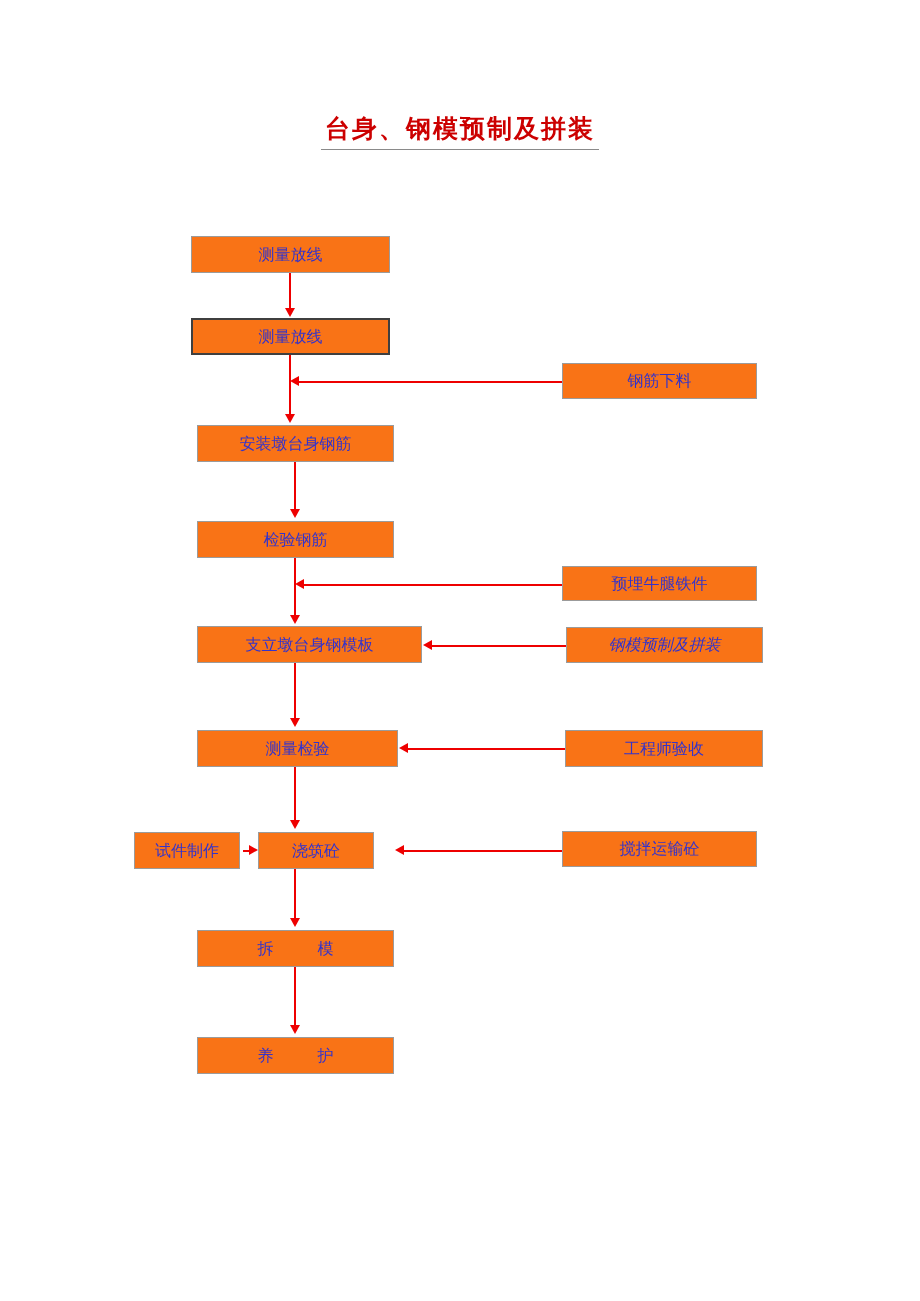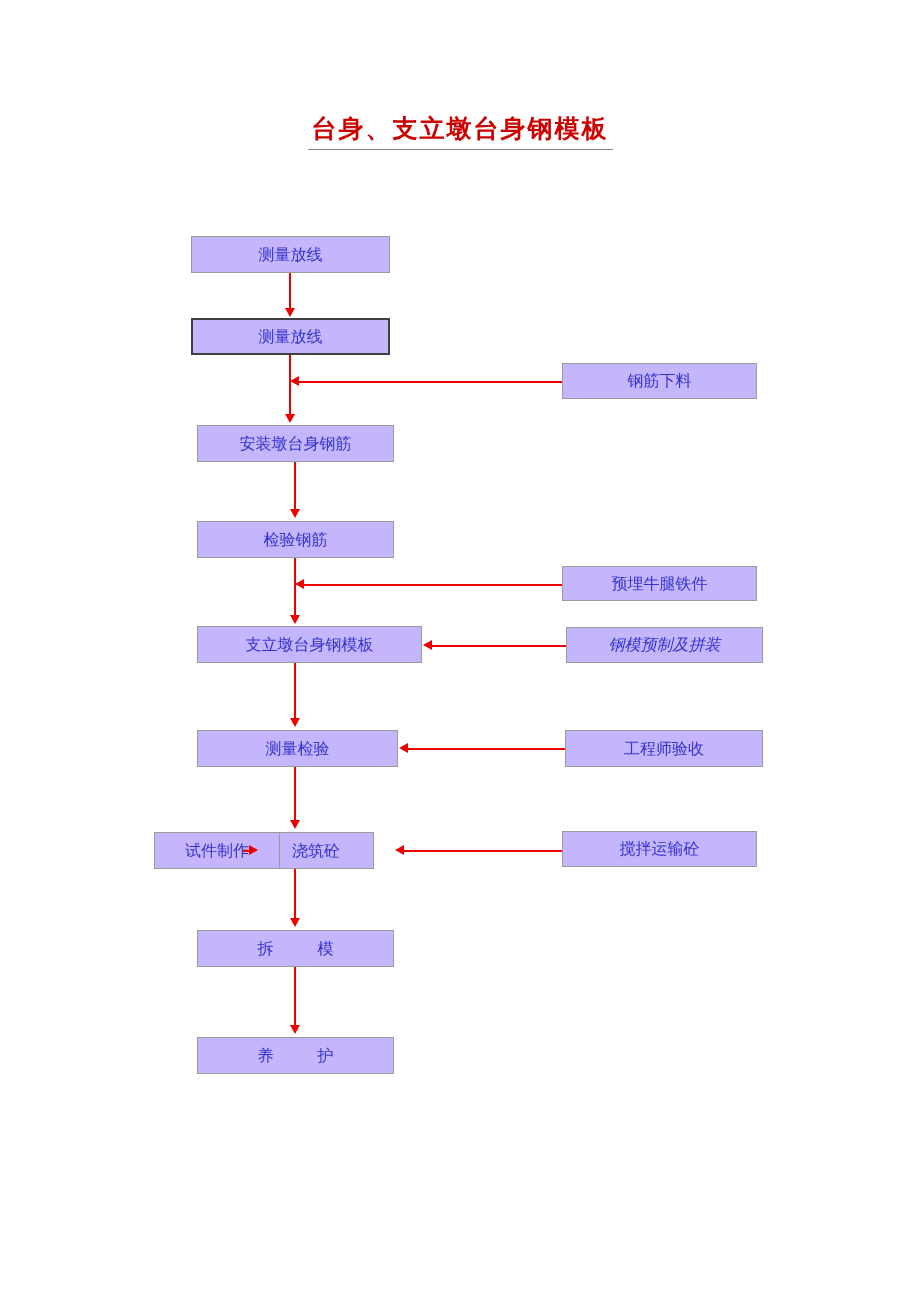--- a/index.html
+++ b/index.html
@@ -39,21 +39,21 @@
     letter-spacing: 2px;
     padding: 0 4px 4px 4px;
     border-bottom: 1px solid #8a8a8a;
     white-space: nowrap;
   }
 
   
   .node {
     position: absolute;
     box-sizing: border-box;
-    background: #c4b5fd;
+    background: #f97316;
     border: 1px solid #9b9b9b;
     color: #3333cc;
     font-family: "DejaVu Serif", "Liberation Serif", serif;
     font-size: 16px;
     display: flex;
     align-items: center;
     justify-content: center;
     white-space: nowrap;
     line-height: 1;
   }
@@ -97,21 +97,21 @@
     border-bottom: 5px solid transparent;
     border-left: 9px solid #ee0000;
   }
 </style>
 </head>
 <body>
 
 <div id="page">
 
   <div id="title-wrap">
-    <div id="doc-title">台身、支立墩台身钢模板</div>
+    <div id="doc-title">台身、钢模预制及拼装</div>
   </div>
 
   <div class="node" style="left:191px; top:236px; width:199px; height:37px;">测量放线</div>
 
   <div class="node strong" style="left:191px; top:318px; width:199px; height:37px;">测量放线</div>
 
   <div class="node" style="left:197px; top:425px; width:197px; height:37px;">安装墩台身钢筋</div>
 
   <div class="node" style="left:197px; top:626px; width:225px; height:37px;">支立墩台身钢模板</div>
 
@@ -128,21 +128,21 @@
   <div class="node" style="left:562px; top:566px; width:195px; height:35px;">预埋牛腿铁件</div>
 
   <div class="node" style="left:562px; top:363px; width:195px; height:36px;">钢筋下料</div>
 
   <div class="node" style="left:566px; top:627px; width:197px; height:36px;font-style:italic;">钢模预制及拼装</div>
 
   <div class="node" style="left:565px; top:730px; width:198px; height:37px;">工程师验收</div>
 
   <div class="node" style="left:562px; top:831px; width:195px; height:36px;">搅拌运输砼</div>
 
-  <div class="node" style="left:154px; top:832px; width:126px; height:37px;text-align:center;">试件制作</div>
+  <div class="node" style="left:134px; top:832px; width:106px; height:37px;text-align:center;">试件制作</div>
 
   <div class="vline" style="left:289px; top:273px; height:36px;"></div>
   <div class="arrow-down" style="left:285px; top:308px;"></div>
 
   <div class="vline" style="left:289px; top:355px; height:60px;"></div>
   <div class="arrow-down" style="left:285px; top:414px;"></div>
 
   <div class="hline" style="left:299px; top:381px; width:263px;"></div>
   <div class="arrow-left" style="left:290px; top:376px;"></div>
 

